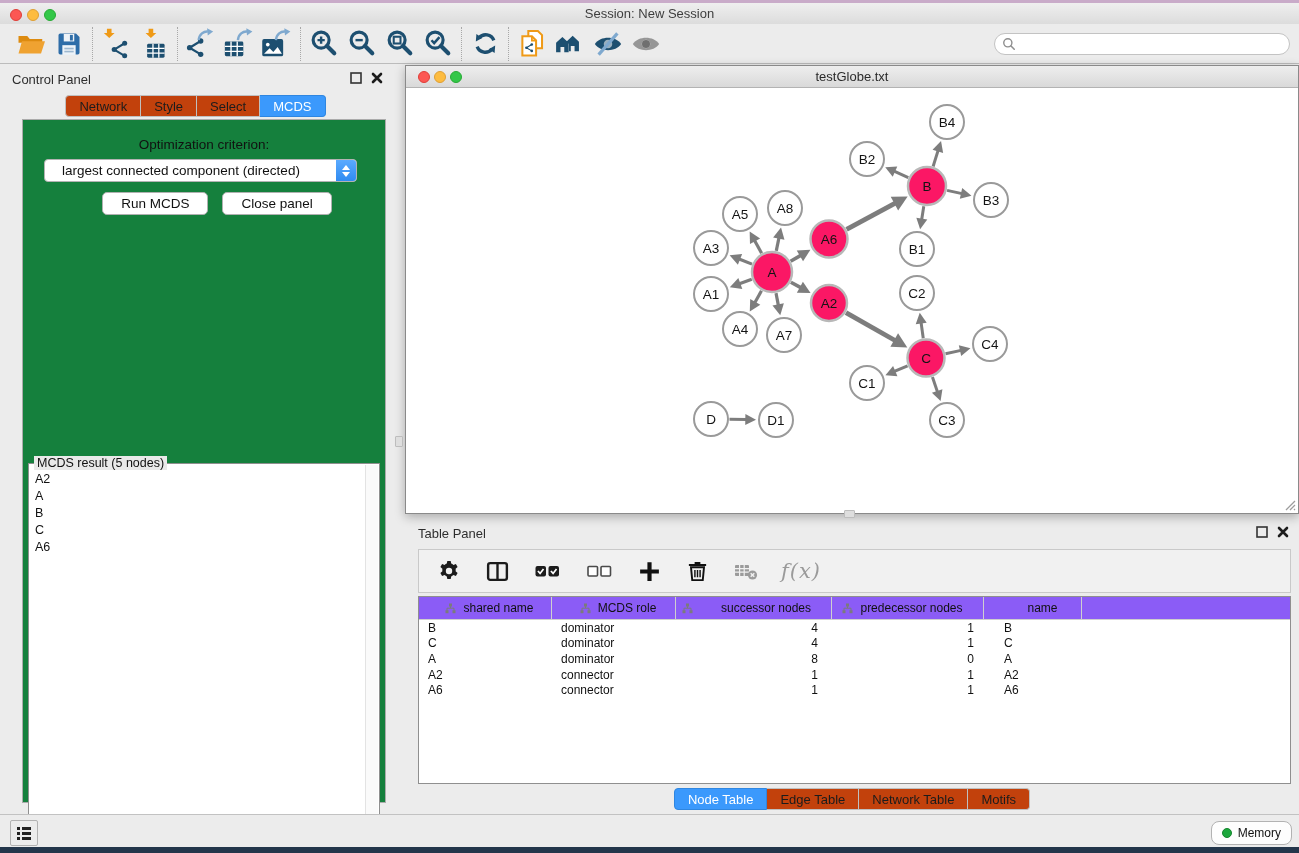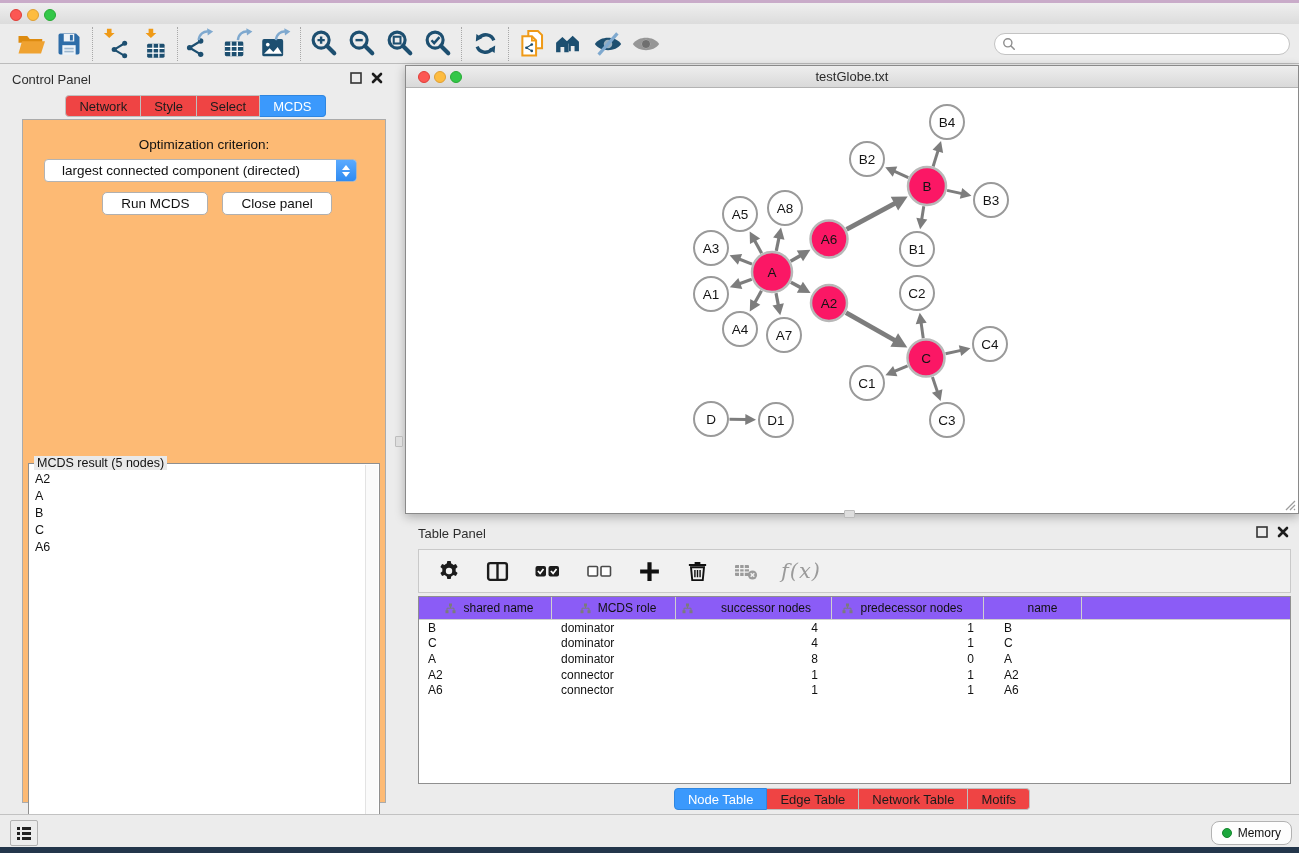--- a/index.html
+++ b/index.html
@@ -25,25 +25,25 @@
   .tb-spacer { flex:1; }
   .searchwrap { position:relative; margin-right:9px; }
   .searchwrap input { width:296px; height:22px; border:1px solid #c3c3c3; border-radius:12px; background:#fff; padding-left:26px; font-size:12px; outline:none; }
   .searchwrap svg { position:absolute; left:8px; top:4px; }
 
   
   .control-panel { position:absolute; left:0; top:64px; width:391px; height:750px; }
   .cp-title { position:absolute; left:12px; top:8px; font-size:13px; color:#2e2e2e; }
   .cp-hdricons { position:absolute; right:8px; top:8px; display:flex; gap:9px; }
   .seg-row { position:absolute; left:0; top:31px; width:100%; display:flex; justify-content:center; }
-  .seg-tab { border:1px solid #bfbfbf; border-left:none; background:#ef4444; color:#1c1c1c; font-size:13px; font-family:inherit; height:22px; padding:0 13px; cursor:default; }
+  .seg-tab { border:1px solid #bfbfbf; border-left:none; background:#c2410c; color:#1c1c1c; font-size:13px; font-family:inherit; height:22px; padding:0 13px; cursor:default; }
   .seg-tab:first-child { border-left:1px solid #bfbfbf; border-radius:4px 0 0 4px; }
   .seg-tab:last-child { border-radius:0 4px 4px 0; }
   .seg-tab.active { background:var(--accent,#3b99fc); border-color:#2f86e0; color:#fff; }
-  .cp-content { position:absolute; left:22px; top:55px; width:364px; height:684px; border:1px solid #ababab; background:#fdba74; }
+  .cp-content { position:absolute; left:22px; top:55px; width:364px; height:684px; border:1px solid #ababab; background:#15803d; }
   .opt-label { position:absolute; left:0; width:100%; top:17px; text-align:center; font-size:13.5px; color:#111; }
   .opt-select { position:absolute; left:21px; top:39px; width:313px; height:23px; background:#fff; border:1px solid #b3b3b3; border-radius:4px; display:flex; align-items:center; }
   .opt-select .val { flex:1; font-size:13.5px; color:#111; padding-left:17px; white-space:nowrap; overflow:hidden; }
   .opt-select .stepper { width:20px; height:21px; background:linear-gradient(#5aaaff,#2f8bf1); border-radius:0 3px 3px 0; display:flex; flex-direction:column; align-items:center; justify-content:center; gap:2px; }
   .stepper .up { width:0; height:0; border-left:4px solid transparent; border-right:4px solid transparent; border-bottom:5px solid #fff; }
   .stepper .down { width:0; height:0; border-left:4px solid transparent; border-right:4px solid transparent; border-top:5px solid #fff; }
   .cp-btnrow { position:absolute; top:72px; left:13px; width:100%; display:flex; justify-content:center; gap:14px; }
   .mac-btn { background:#fff; border:1px solid #b0b0b0; border-radius:5px; height:23px; padding:0 18px; font-size:13.5px; font-family:inherit; color:#111; }
   .result-box { position:absolute; left:5px; right:5px; top:343px; height:416px; border:1px solid #8f8f8f; background:#fff; }
   .result-label { position:absolute; top:-8px; left:5px; background:#e9e9e9; font-size:12.5px; color:#111; padding:0 3px; }
@@ -133,20 +133,21 @@
   </defs>
 </svg>
 
 <div class="desktop">
   <div class="strip-top"></div>
 
   <div class="titlebar">
     <span class="tl red"></span>
     <span class="tl yellow"></span>
     <span class="tl green"></span>
+    <div class="title">Session: New Session</div>
   </div>
 
   <div class="toolbar">
     <button class="tbtn">
       <svg width="30" height="30" viewBox="0 0 24 24">
         <path d="M2 5.5h7l2 2.5h10v3H2z" fill="#dd8b10"></path>
         <path d="M2 19.5L4.8 9.8h18.4L20 19.5z" fill="#efa231"></path>
       </svg>
     </button>
     <button class="tbtn">

